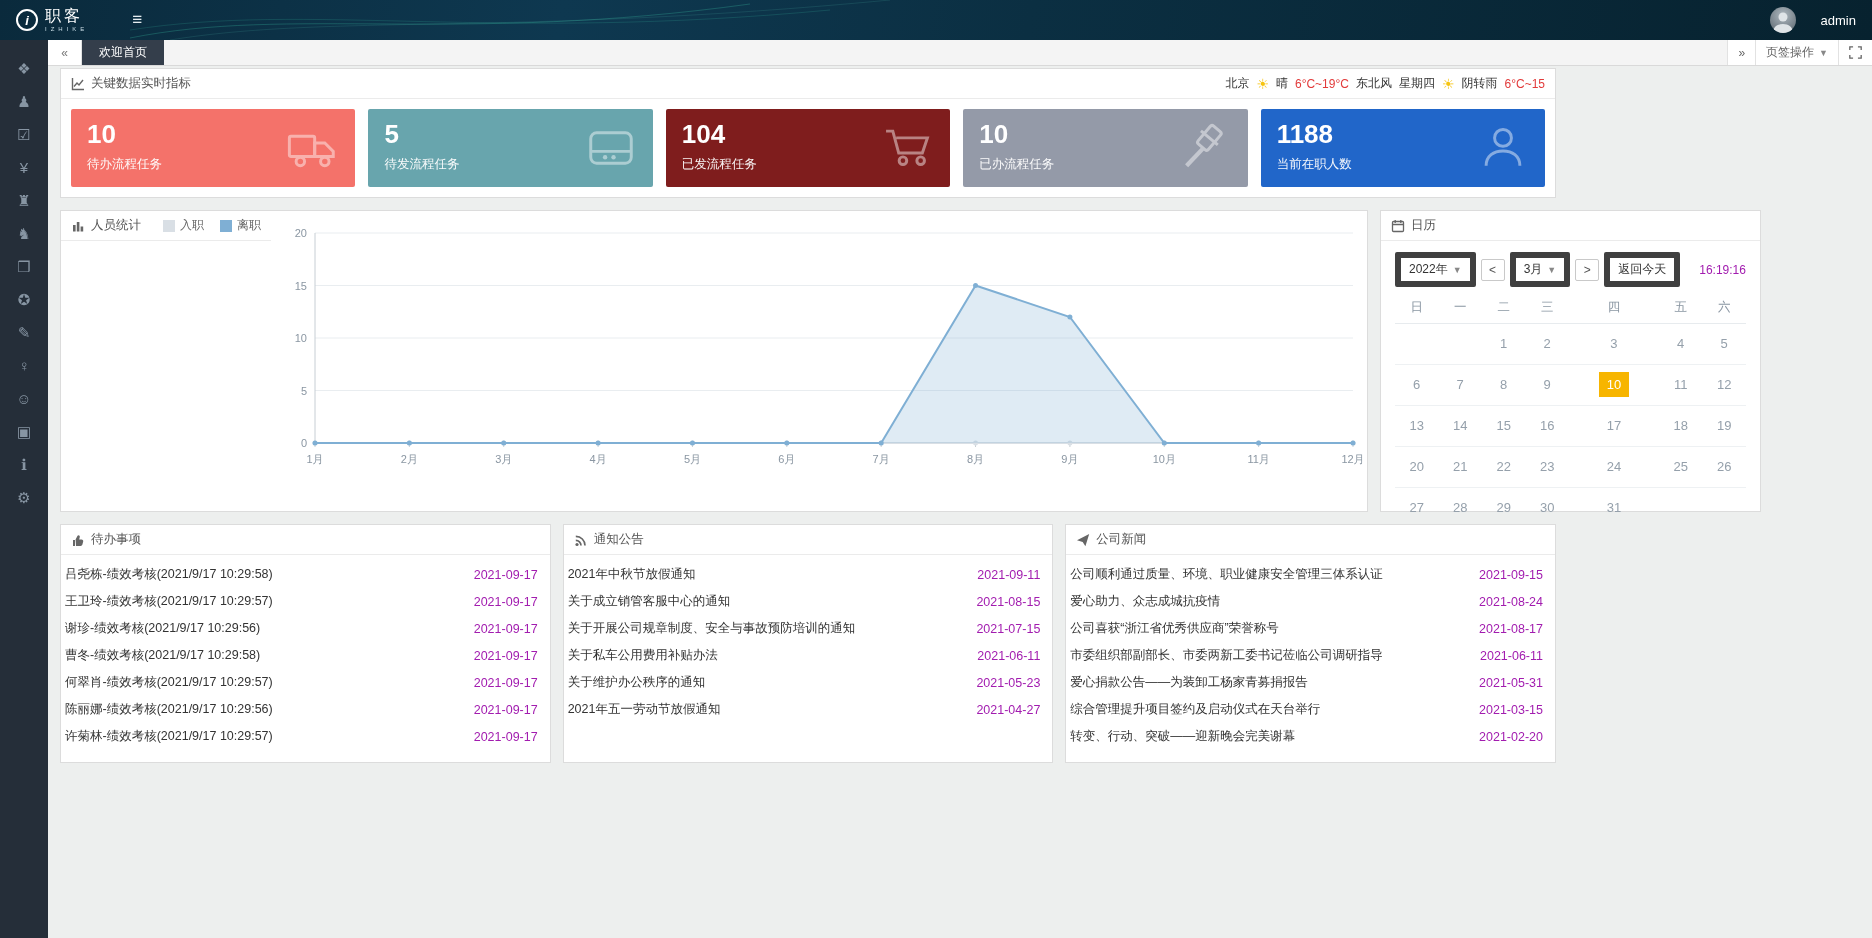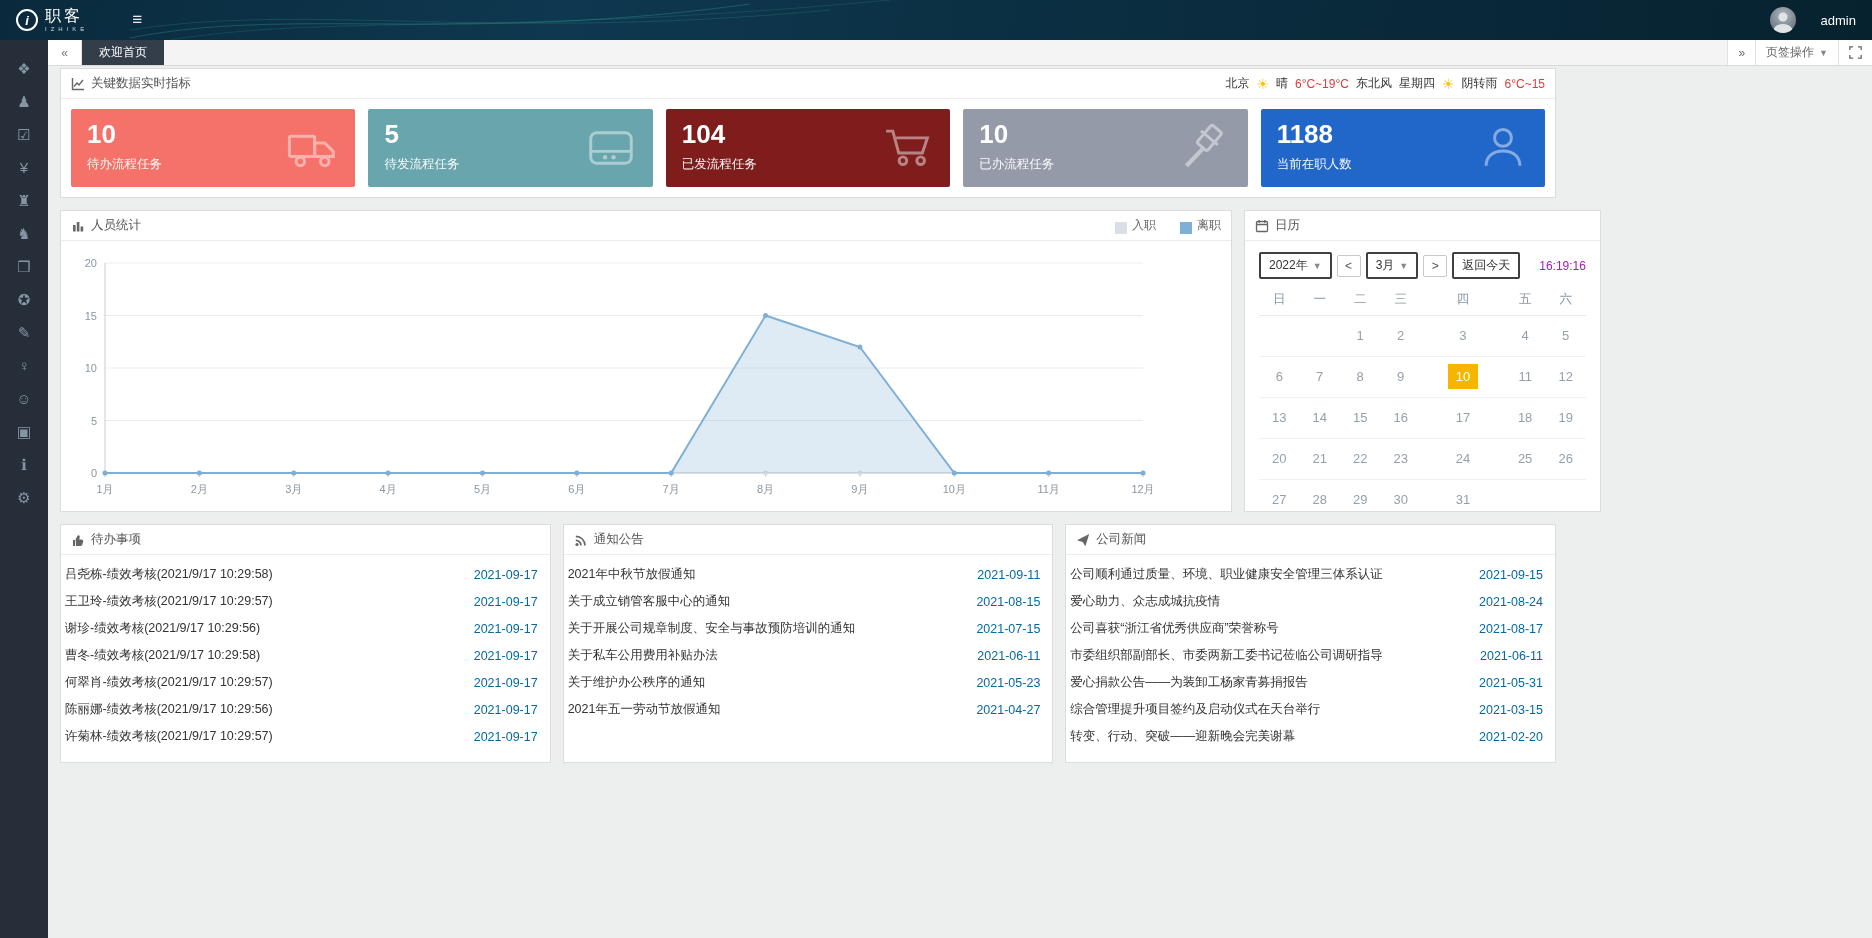--- a/index.html
+++ b/index.html
@@ -54,47 +54,47 @@
 .stat-num{font-size:26px;font-weight:bold;line-height:1}
 .stat-lbl{font-size:12.5px;margin-top:9px;opacity:.95}
 .stat-icon{position:absolute;right:12px;top:12px;opacity:.45}
 .stat-icon svg{width:60px;height:54px}
 .weather{margin-left:auto;display:flex;align-items:center;gap:7px;font-size:12px;color:#333;white-space:nowrap;overflow:hidden;max-width:340px}
 .weather .sun{color:#f6c411;font-size:14px}
 .weather .temp{color:#e23a3a}
 
 
 .mid-row{display:flex;gap:12px;margin-bottom:12px}
-.chart-panel{width:1172px;height:302px;flex:none;display:flex;flex-direction:column}
+.chart-panel{width:1308px;height:302px;flex:none;display:flex;flex-direction:row}
 .chart-body{padding:10px}
 .legend{margin-left:auto;display:flex;align-items:center}
-.legend-item{display:flex;align-items:flex-end;gap:5px;font-size:12px;color:#666;margin-left:24px;cursor:pointer}
+.legend-item{display:flex;align-items:center;gap:5px;font-size:12px;color:#666;margin-left:16px;cursor:pointer}
 .legend-item i{width:12px;height:12px;display:inline-block}
 
 .cal-panel{flex:1;height:302px;display:flex;flex-direction:column}
 .cal-body{padding:6px 14px}
 .cal-controls{display:flex;align-items:center;gap:5px;margin:5px 0 6px 0;font-size:12px;color:#333}
-.cal-box{border:2px solid #404040;background:#fff;padding:3px 8px;border-radius:2px;display:flex;
+.cal-box{border:6px solid #404040;background:#fff;padding:3px 8px;border-radius:2px;display:flex;
   align-items:center;gap:5px;cursor:pointer;white-space:nowrap}
 .cal-nav{border:1px solid #c9c9c9;background:#fff;width:24px;padding:3px 0;text-align:center;
   border-radius:2px;cursor:pointer;color:#555}
 .cal-time{margin-left:14px;color:#a21caf}
 .cal-table{width:100%;border-collapse:collapse;margin-top:2px}
 .cal-table th{font-weight:normal;color:#8a96a2;font-size:12.5px;height:30px;border-bottom:1px solid #e7ebee}
 .cal-table td{text-align:center;height:41px;font-size:13px;color:#95a0ab;border-bottom:1px solid #eef1f3;cursor:pointer}
 .cal-table tr:last-child td{border-bottom:none}
 .today{display:inline-block;min-width:30px;height:25px;line-height:25px;background:#f7b500;color:#fff}
 
 
 .bot-row{display:flex;gap:12px}
 .bot-panel{flex:1;display:flex;flex-direction:column}
 .list-body{padding:6px 12px 12px 4px}
 .list-row{display:flex;justify-content:space-between;align-items:center;padding:5px 0;font-size:12.5px;color:#333;cursor:pointer}
 .list-row .lt{overflow:hidden;text-overflow:ellipsis;white-space:nowrap}
-.list-row .ld{color:#0369a1;margin-left:14px;white-space:nowrap}
+.list-row .ld{color:#a21caf;margin-left:14px;white-space:nowrap}
 </style>
 </head>
 <body>
 
 <div class="screen">
 
   <div class="navbar">
     <svg class="nav-waves" viewBox="0 0 760 40" preserveAspectRatio="none">
       <path d="M0 38 C160 6 330 44 620 4" fill="none" stroke="rgba(55,185,160,0.30)" stroke-width="1"></path>
       <path d="M0 30 C180 2 360 42 700 10" fill="none" stroke="rgba(55,185,160,0.20)" stroke-width="1"></path>

